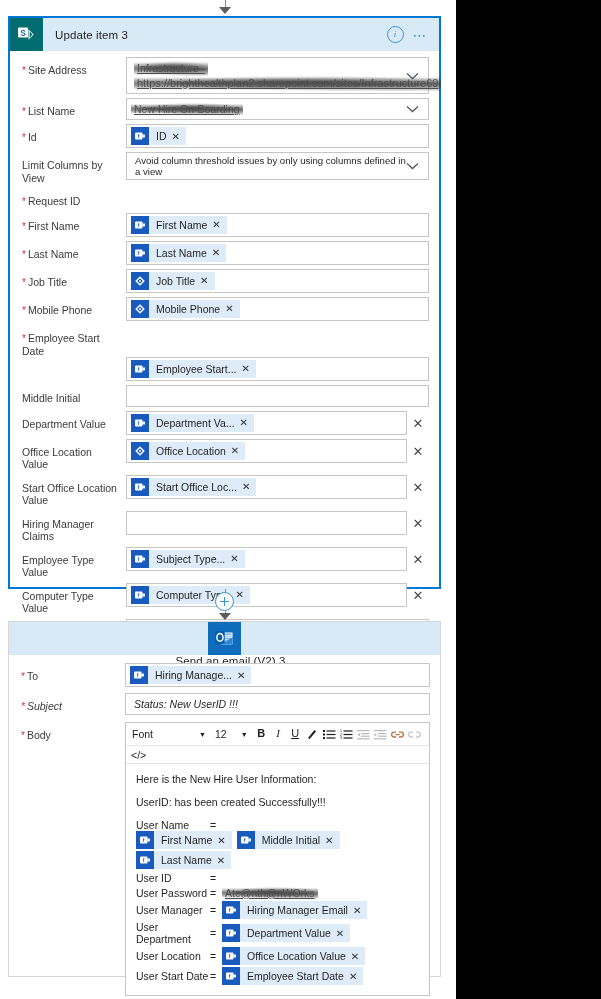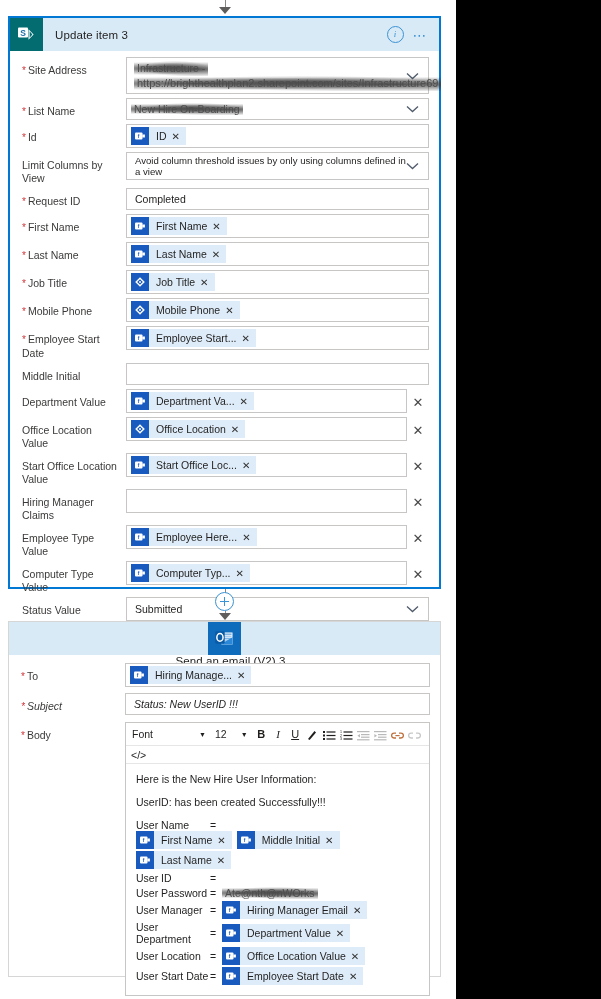--- a/index.html
+++ b/index.html
@@ -86,29 +86,30 @@
 
   
   .redact{
     position:relative;display:inline-block;color:#4d4d4d;
     background:
       radial-gradient(ellipse at 20% 50%, rgba(60,60,60,.85) 0%, rgba(60,60,60,0) 62%),
       radial-gradient(ellipse at 55% 45%, rgba(70,70,70,.8) 0%, rgba(70,70,70,0) 60%),
       radial-gradient(ellipse at 85% 55%, rgba(55,55,55,.85) 0%, rgba(55,55,55,0) 64%);
     filter:blur(.4px);
     padding:0 3px;
+    text-decoration:underline;
   }
 
   
   .adv{display:flex;align-items:center;padding:8px 0 10px 22px;font-size:10.5px;color:#3b3a39;}
   .adv .cv{margin-left:7px;color:#3a93d4;}
 
   
   .rte{border:1px solid #c8c6c4;background:#fff;flex:1;min-width:0;}
-  .rte-tb{display:flex;align-items:center;height:20px;padding:1px 3px;border-bottom:1px solid #e6e6e6;gap:0;}
+  .rte-tb{display:flex;height:20px;padding:1px 3px;border-bottom:1px solid #e6e6e6;gap:0;}
   .rte-tb2{height:17px;padding:0 5px;display:flex;align-items:center;border-bottom:1px solid #e6e6e6;}
   .fontsel{width:74px;display:flex;align-items:center;justify-content:space-between;
     font-size:10.5px;color:#201f1e;padding:0 3px;}
   .sizesel{display:flex;align-items:center;font-size:10.5px;color:#201f1e;padding:0 5px 0 6px;gap:14px;}
   .caret{font-size:7px;color:#201f1e;}
   .tbtn{width:17px;text-align:center;font-size:11px;color:#201f1e;line-height:18px;}
   .tbtn.b{font-weight:bold;}
   .tbtn.i{font-style:italic;font-family:"Liberation Serif",serif;}
   .tbtn.u{text-decoration:underline;}
   .tbtn.dim{color:#b9b9b9;}
@@ -220,25 +221,20 @@
                 </svg>
             </div>
           </div>
         </div>
       </div>
 
       <div class="row">
         <div class="lbl">
           <span class="req">*</span><span>Request ID</span>
         </div>
-        <div class="ctrl">
-          <div class="field">
-            <span class="txt">Completed</span>
-          </div>
-        </div>
       </div>
 
       <div class="row">
         <div class="lbl">
           <span class="req">*</span><span>First Name</span>
         </div>
         <div class="ctrl">
           <div class="field" style="min-height:24px;">
             <span class="token">
               <span class="tok-ico">
@@ -316,21 +312,21 @@
             </span>
           </div>
         </div>
       </div>
 
       <div class="row">
         <div class="lbl">
           <span class="req">*</span><span>Employee Start Date</span>
         </div>
         <div class="ctrl">
-          <div class="field" style="min-height:24px;">
+          <div class="field" style="min-height:24px;margin-top:32px;">
             <span class="token">
               <span class="tok-ico">
                 <svg width="12" height="12" viewBox="0 0 12 12">
                     <rect x="1" y="2.5" width="7.5" height="7" rx="1" fill="#fff"></rect>
                     <rect x="8.3" y="4.5" width="2.6" height="3" fill="#fff"></rect>
                     <text x="4.7" y="8.3" font-size="5" fill="#185abd" text-anchor="middle" font-family="Liberation Sans, sans-serif" font-weight="bold">f</text>
                   </svg>
               </span>
               <span class="tok-txt">Employee Start...</span>
               <span class="tok-x">✕</span>
@@ -423,21 +419,21 @@
         <div class="ctrl">
           <div class="field" style="min-height:24px;">
             <span class="token">
               <span class="tok-ico">
                 <svg width="12" height="12" viewBox="0 0 12 12">
                     <rect x="1" y="2.5" width="7.5" height="7" rx="1" fill="#fff"></rect>
                     <rect x="8.3" y="4.5" width="2.6" height="3" fill="#fff"></rect>
                     <text x="4.7" y="8.3" font-size="5" fill="#185abd" text-anchor="middle" font-family="Liberation Sans, sans-serif" font-weight="bold">f</text>
                   </svg>
               </span>
-              <span class="tok-txt">Employee Here...</span>
+              <span class="tok-txt">Subject Type...</span>
               <span class="tok-x">✕</span>
             </span>
           </div>
           <div class="clear-x">✕</div>
         </div>
       </div>
 
       <div class="row">
         <div class="lbl">Computer Type Value</div>
         <div class="ctrl">

